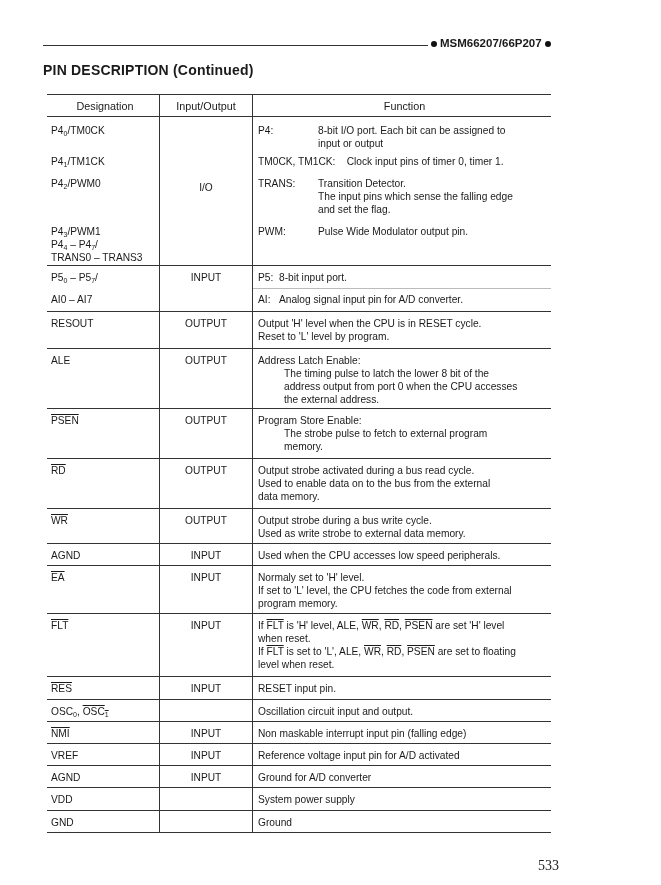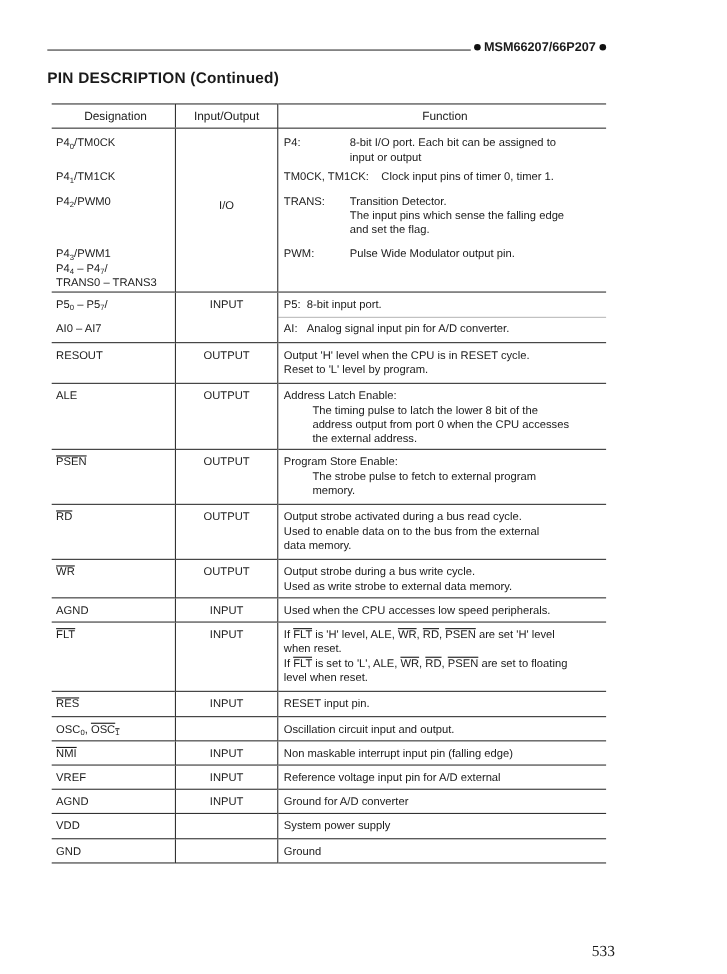--- a/index.html
+++ b/index.html
@@ -147,20 +147,29 @@
     </tr>
 
     <tr style="height:22px">
       <td class="c1 ln pad-top">AGND</td>
       <td class="c2 ln pad-top">INPUT</td>
       <td class="c3 ln pad-top">
         <div>Used when the CPU accesses low speed peripherals.</div>
       </td>
     </tr>
 
+    <tr style="height:48px">
+      <td class="c1 ln pad-top"><span class="ov">EA</span></td>
+      <td class="c2 ln pad-top">INPUT</td>
+      <td class="c3 ln pad-top">
+        <div>Normaly set to 'H' level.</div>
+        <div>If set to 'L' level, the CPU fetches the code from external</div>
+        <div>program memory.</div>
+      </td>
+    </tr>
 
     <tr style="height:63px">
       <td class="c1 ln pad-top"><span class="ov">FLT</span></td>
       <td class="c2 ln pad-top">INPUT</td>
       <td class="c3 ln pad-top">
         <div><span>If </span><span class="ov">FLT</span><span> is 'H' level, ALE, </span><span class="ov">WR</span><span>, </span><span class="ov">RD</span><span>, </span><span class="ov">PSEN</span><span> are set 'H' level</span></div>
         <div>when reset.</div>
         <div><span>If </span><span class="ov">FLT</span><span> is set to 'L', ALE, </span><span class="ov">WR</span><span>, </span><span class="ov">RD</span><span>, </span><span class="ov">PSEN</span><span> are set to floating</span></div>
         <div>level when reset.</div>
       </td>
@@ -180,21 +189,21 @@
 
     <tr style="height:22px">
       <td class="c1 ln pad-top"><span class="ov">NMI</span></td>
       <td class="c2 ln pad-top">INPUT</td>
       <td class="c3 ln pad-top">Non maskable interrupt input pin (falling edge)</td>
     </tr>
 
     <tr style="height:22px">
       <td class="c1 ln pad-top">VREF</td>
       <td class="c2 ln pad-top">INPUT</td>
-      <td class="c3 ln pad-top">Reference voltage input pin for A/D external</td>
+      <td class="c3 ln pad-top">Reference voltage input pin for A/D activated</td>
     </tr>
 
     <tr style="height:22px">
       <td class="c1 ln pad-top">AGND</td>
       <td class="c2 ln pad-top">INPUT</td>
       <td class="c3 ln pad-top">Ground for A/D converter</td>
     </tr>
 
     <tr style="height:23px">
       <td class="c1 ln pad-top">VDD</td>

